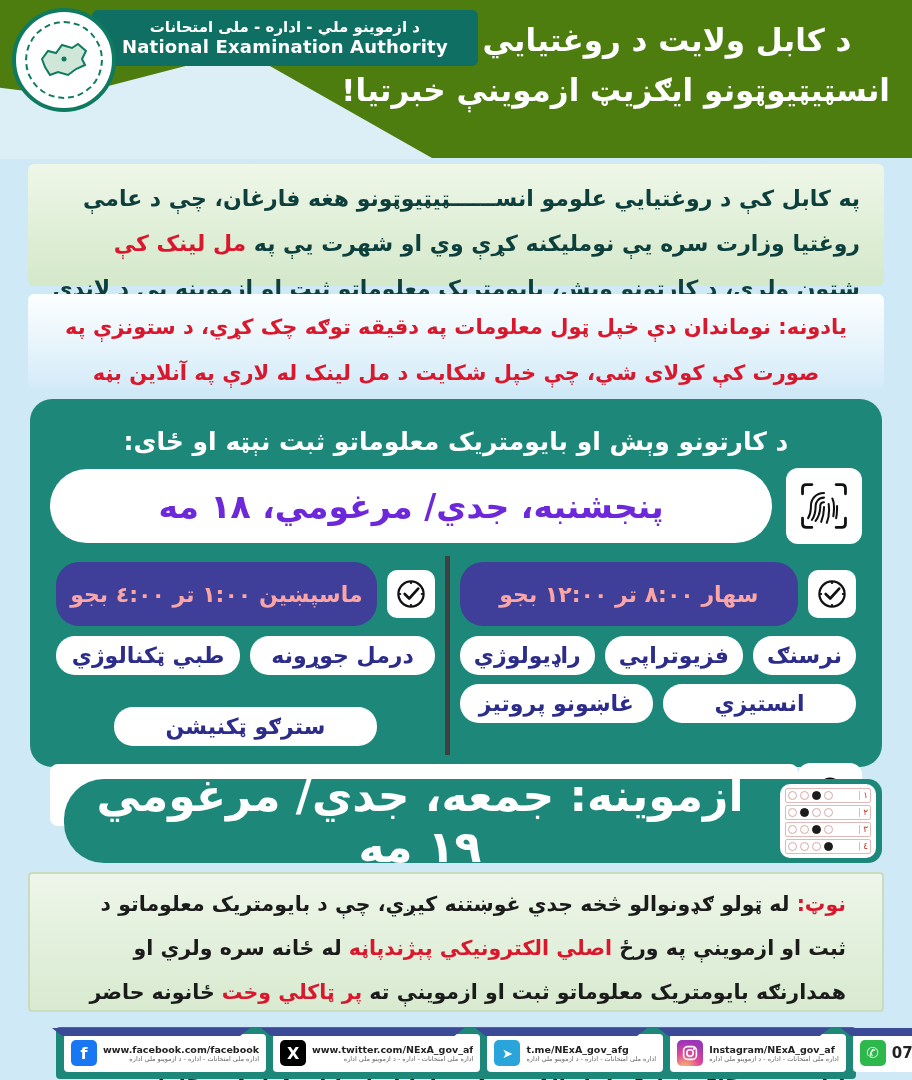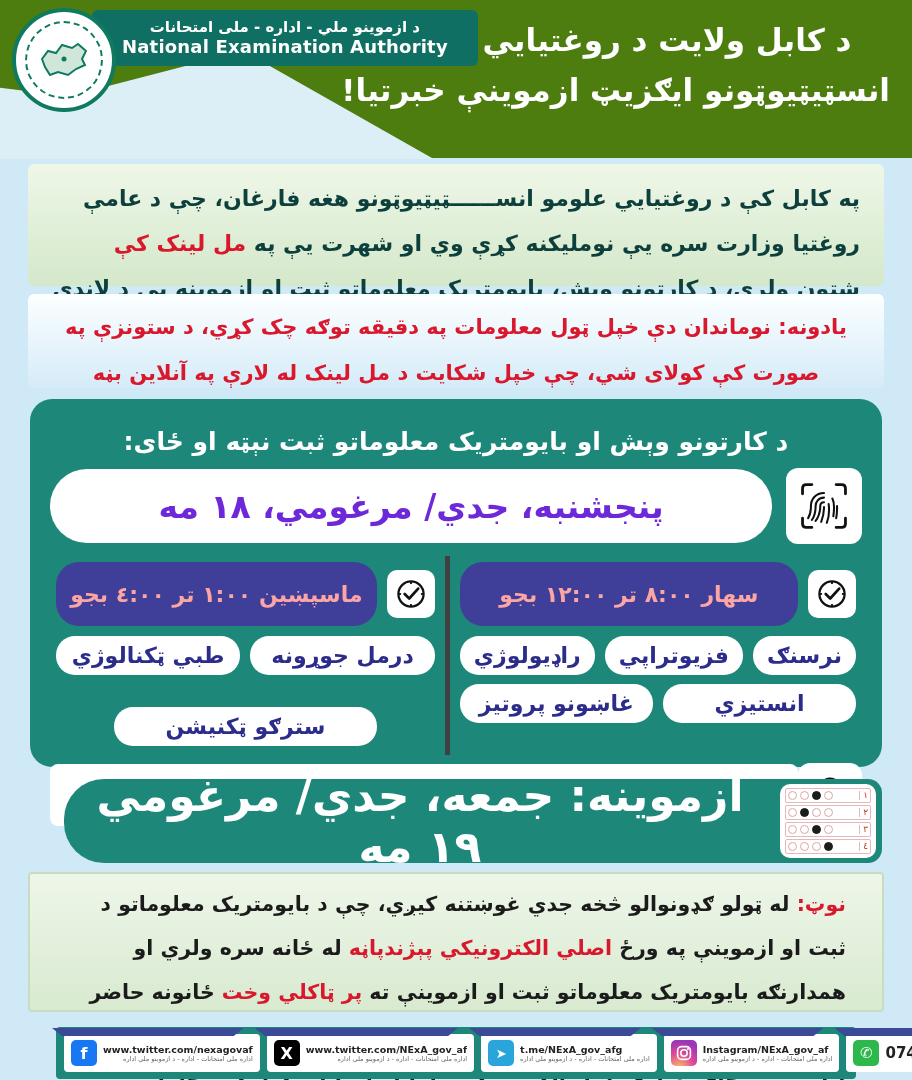--- a/index.html
+++ b/index.html
@@ -255,21 +255,21 @@
     <p>
       <span class="red">نوټ:</span><span> له ټولو ګډونوالو څخه جدي غوښتنه کیږي، چې د بایومتریک معلوماتو د ثبت او ازموینې په ورځ </span><span class="red">اصلي الکترونیکي پېژندپاڼه</span><span> له ځانه سره ولري او همدارنګه بایومتریک معلوماتو ثبت او ازموینې ته </span><span class="red">پر ټاکلي وخت</span><span> ځانونه حاضر کړي.</span>
     </p>
     <p>د ازموینې ځای ته د هر ډول الکترونیکي وسایلو (مبایل، ګوشکي، حساب ماشین....) راوړلو څخه ډډه وکړئ!</p>
   </section>
 
   <footer class="footer">
     <div class="fcard">
       <span class="sico fb">f</span>
       <span class="ftext">
-        <span class="furl">www.twitter.com/nexagovaf</span>
+        <span class="furl">www.facebook.com/facebook</span>
         <span class="fsub">اداره ملی امتحانات - اداره - د ازموینو ملي اداره</span>
       </span>
     </div>
     <div class="fcard">
       <span class="sico xx">X</span>
       <span class="ftext">
         <span class="furl">www.twitter.com/NExA_gov_af</span>
         <span class="fsub">اداره ملی امتحانات - اداره - د ازموینو ملي اداره</span>
       </span>
     </div>

